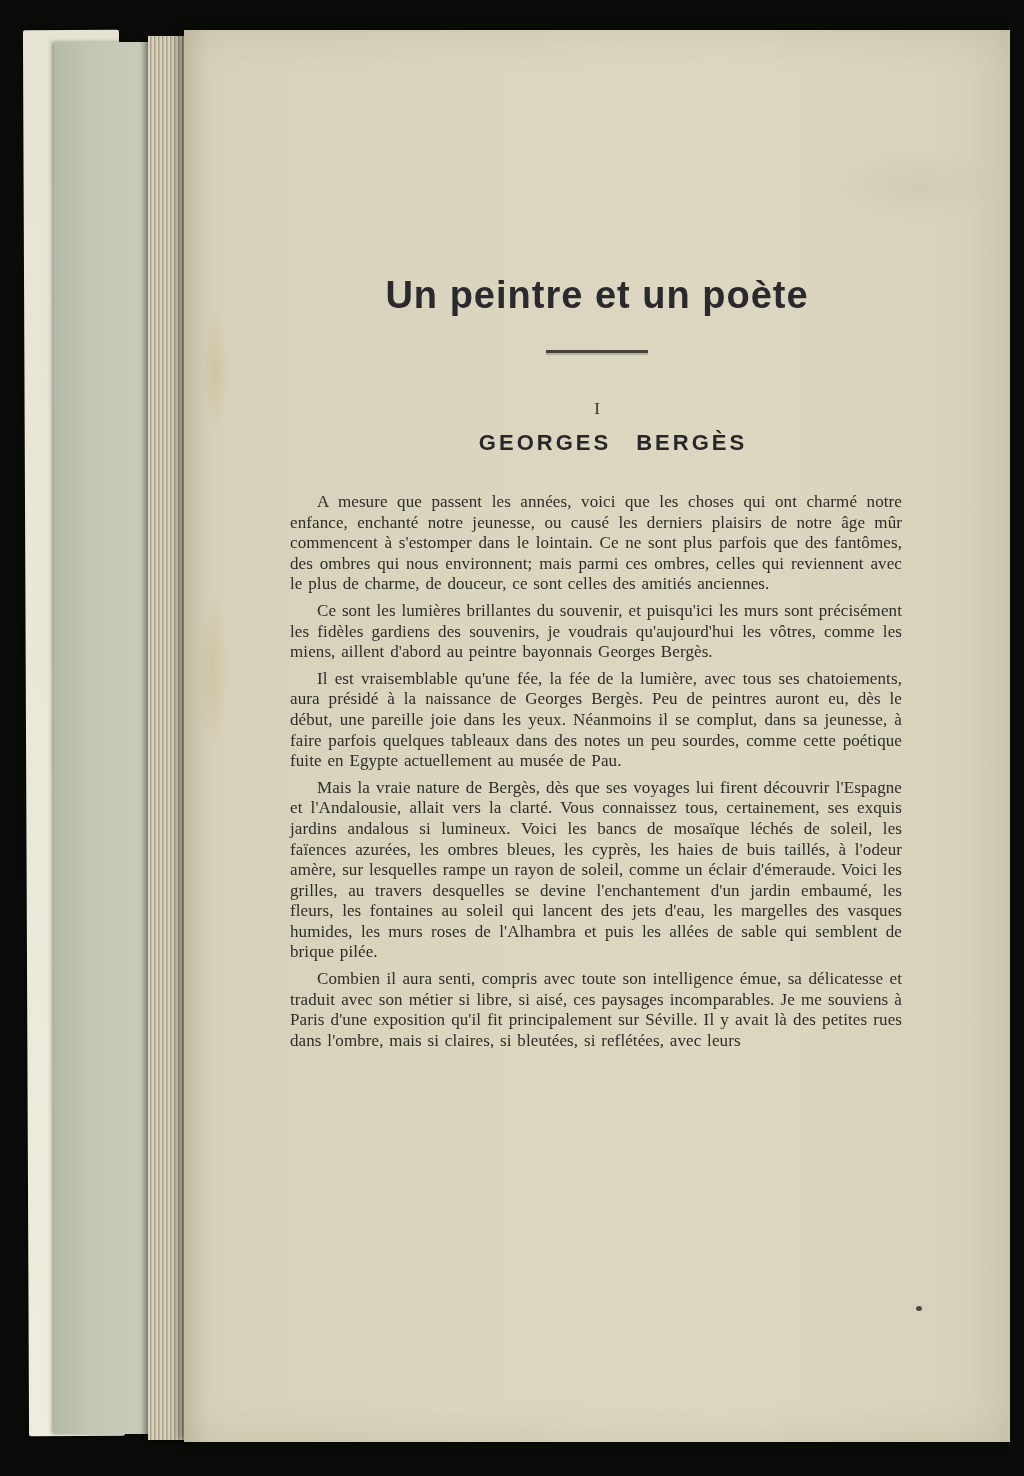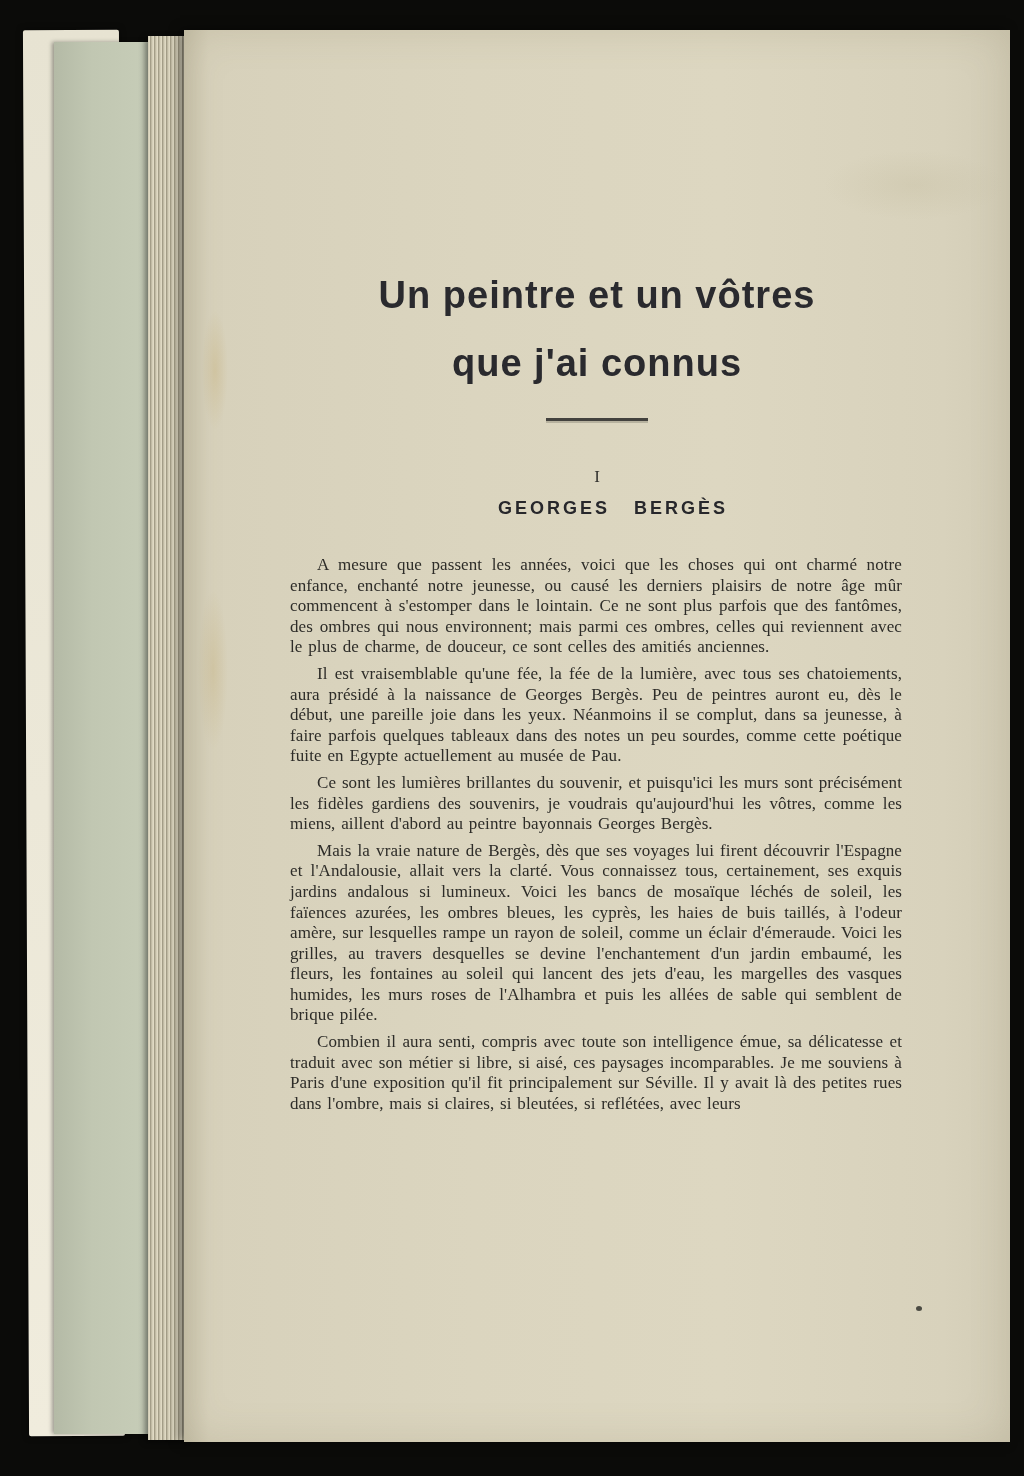--- a/index.html
+++ b/index.html
@@ -94,21 +94,21 @@
     margin-top: 46px;
     text-align: center;
     font-size: 17px;
     color: #343430;
   }
   .section-heading {
     margin-top: 11px;
     text-align: center;
     font-family: "Liberation Sans", sans-serif;
     font-weight: 700;
-    font-size: 18px;
+    font-size: 22px;
     letter-spacing: 3px;
     word-spacing: 16px;
     color: #27272b;
     padding-left: 32px;
   }
 
   .body-text {
     margin: 36px 0 0 106px;
     width: 612px;
     color: #2d2c28;
@@ -139,32 +139,31 @@
 <div class="page-stack"></div>
 
 <div class="book-page">
   <div class="stain-a"></div>
   <div class="stain-b"></div>
   <div class="stain-c"></div>
 
   <div class="page-inner">
 
     <div class="title-block">
-      <div class="title-line">Un peintre et un vôtres</div>
-      <div class="title-line">que j'ai connus</div>
+      <div class="title-line">Un peintre et un poète</div>
       <div class="title-divider"></div>
     </div>
 
     <div class="section-number">I</div>
 
     <div class="section-heading">GEORGES BERGÈS</div>
 
     <div class="body-text">
       <p>A mesure que passent les années, voici que les choses qui ont charmé notre enfance, enchanté notre jeunesse, ou causé les derniers plaisirs de notre âge mûr commencent à s'estomper dans le lointain. Ce ne sont plus parfois que des fantômes, des ombres qui nous environnent; mais parmi ces ombres, celles qui reviennent avec le plus de charme, de douceur, ce sont celles des amitiés anciennes.</p>
+      <p>Ce sont les lumières brillantes du souvenir, et puisqu'ici les murs sont précisément les fidèles gardiens des souvenirs, je voudrais qu'aujourd'hui les vôtres, comme les miens, aillent d'abord au peintre bayonnais Georges Bergès.</p>
       <p>Il est vraisemblable qu'une fée, la fée de la lumière, avec tous ses chatoiements, aura présidé à la naissance de Georges Bergès. Peu de peintres auront eu, dès le début, une pareille joie dans les yeux. Néanmoins il se complut, dans sa jeunesse, à faire parfois quelques tableaux dans des notes un peu sourdes, comme cette poétique fuite en Egypte actuellement au musée de Pau.</p>
-      <p>Ce sont les lumières brillantes du souvenir, et puisqu'ici les murs sont précisément les fidèles gardiens des souvenirs, je voudrais qu'aujourd'hui les vôtres, comme les miens, aillent d'abord au peintre bayonnais Georges Bergès.</p>
       <p>Mais la vraie nature de Bergès, dès que ses voyages lui firent découvrir l'Espagne et l'Andalousie, allait vers la clarté. Vous connaissez tous, certainement, ses exquis jardins andalous si lumineux. Voici les bancs de mosaïque léchés de soleil, les faïences azurées, les ombres bleues, les cyprès, les haies de buis taillés, à l'odeur amère, sur lesquelles rampe un rayon de soleil, comme un éclair d'émeraude. Voici les grilles, au travers desquelles se devine l'enchantement d'un jardin embaumé, les fleurs, les fontaines au soleil qui lancent des jets d'eau, les margelles des vasques humides, les murs roses de l'Alhambra et puis les allées de sable qui semblent de brique pilée.</p>
       <p>Combien il aura senti, compris avec toute son intelligence émue, sa délicatesse et traduit avec son métier si libre, si aisé, ces paysages incomparables. Je me souviens à Paris d'une exposition qu'il fit principalement sur Séville. Il y avait là des petites rues dans l'ombre, mais si claires, si bleutées, si reflétées, avec leurs</p>
     </div>
 
     <div class="ink-dot"></div>
   </div>
 </div>
 
 </body></html>

